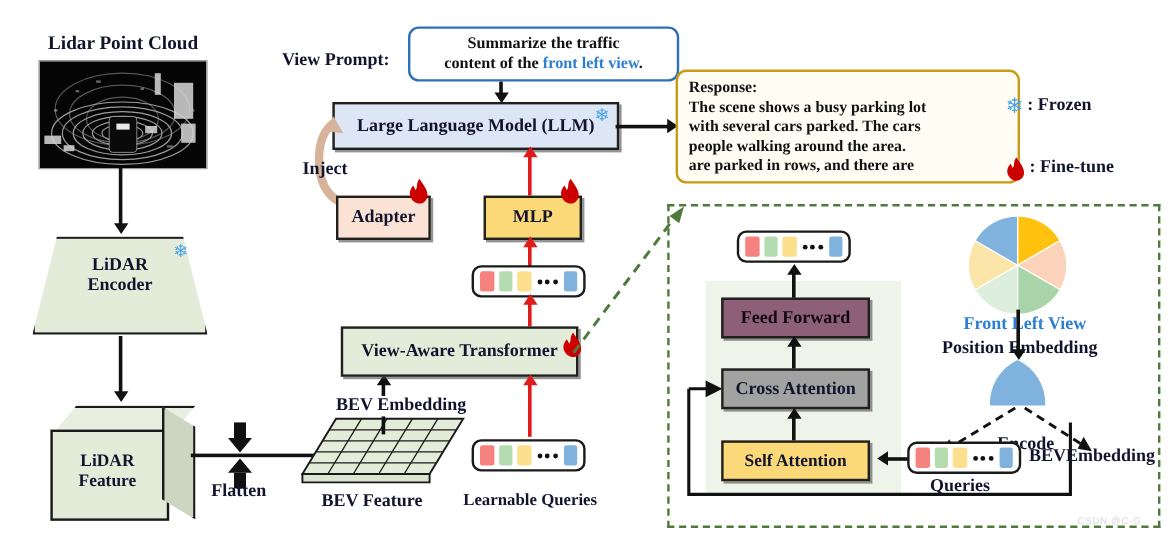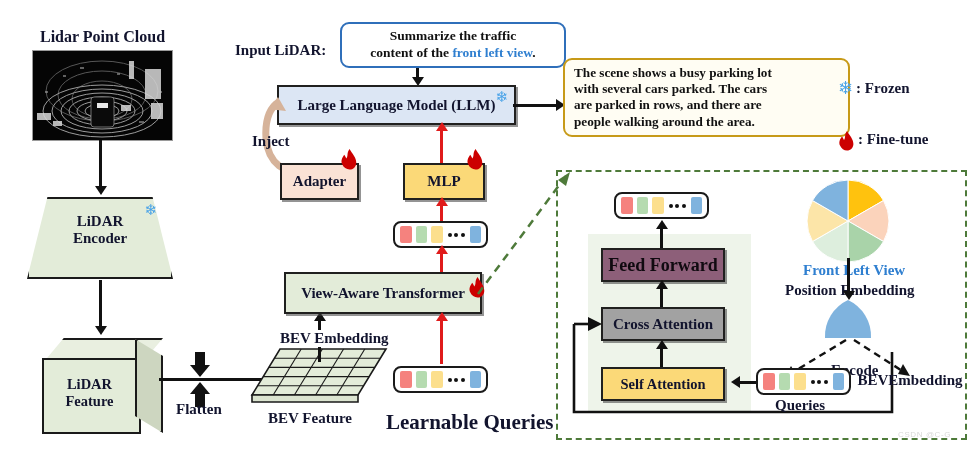--- a/index.html
+++ b/index.html
@@ -150,43 +150,44 @@
     <line x1="93.6" y1="2" x2="65.6" y2="48"></line>
     <line x1="114.8" y1="2" x2="86.8" y2="48"></line>
   </g>
 </svg>
 <div class="abs lbl" style="left:268px;top:410px;font-size:15px;">BEV Feature</div>
 
 <div class="abs arrow-v" style="left:318px;top:320px;height:42px;"></div>
 <div class="abs head-up" style="left:314px;top:312px;"></div>
 <div class="abs lbl" style="left:279px;top:330px;font-size:15px;background:#fff;padding:0 1px;">BEV  Embedding</div>
 
-<div class="abs lbl" style="left:235px;top:42px;font-size:15px;">Input LiDAR:</div>
+<div class="abs lbl" style="left:235px;top:42px;font-size:15px;">View Prompt:</div>
 <div class="abs prompt-box" style="left:340px;top:22px;width:206px;">
   <div>Summarize the traffic</div>
   <div>
     <span>content of the </span><span class="blue-txt">front left view</span><span>.</span>
   </div>
 </div>
 <div class="abs arrow-v" style="left:416px;top:68px;height:12px;"></div>
 <div class="abs head-down" style="left:412px;top:77px;"></div>
 
 <div class="abs llm-box shadowbox ctr" style="left:277px;top:85px;width:235px;height:36px;">
   <span class="lbl" style="font-size:15px;">Large Language Model (LLM)</span>
   <span class="snow" style="position:absolute;right:6px;top:3px;">❄</span>
 </div>
 
 <div class="abs arrow-h" style="left:513px;top:104px;width:48px;"></div>
 <div class="abs head-right" style="left:556px;top:99px;"></div>
 
 <div class="abs resp-box" style="left:563px;top:58px;width:265px;">
+  <div>Response:</div>
   <div>The scene shows a busy parking lot</div>
   <div>with several cars parked. The cars</div>
+  <div>people walking around the area.</div>
   <div>are parked in rows, and there are</div>
-  <div>people walking around the area.</div>
 </div>
 
 <div class="abs" style="left:838px;top:79px;display:flex;align-items:center;gap:3px;">
   <span class="snow" style="font-size:18px;">❄</span>
   <span class="lbl" style="font-size:15px;">: Frozen</span>
 </div>
 <div class="abs" style="left:838px;top:131px;display:flex;align-items:flex-start;gap:4px;">
   <svg width="16" height="20" viewBox="0 0 16 20">
     <path d="M9 0 C6 4 8 6 6 9 C5 7 4.6 6.2 4 5.4 C2 8 0.4 11 2 14.6 C3.3 17.6 6 19.6 9 19.6 C12.6 19.6 15.4 16.6 15.4 13 C15.4 8 11.6 4.6 9 0 Z" fill="#cc0000"></path>
   </svg>
@@ -242,21 +243,21 @@
   <span class="tok" style="background:#f5827e;"></span>
   <span class="tok" style="background:#b5dbb0;"></span>
   <span class="tok" style="background:#fcdf8d;"></span>
   <span class="tokdots">
       <i></i>
       <i></i>
       <i></i>
     </span>
   <span class="tok" style="background:#7fb3de;"></span>
 </div>
-<div class="abs lbl" style="left:386px;top:410px;font-size:21px;">Learnable Queries</div>
+<div class="abs lbl" style="left:386px;top:410px;font-size:14px;">Learnable Queries</div>
 <div class="abs arrow-v red" style="left:440px;top:320px;height:44px;"></div>
 <div class="abs head-up red" style="left:436px;top:312px;"></div>
 
 <svg class="abs" style="left:470px;top:168px;" width="110" height="130" viewBox="0 0 110 130">
   <line x1="8" y1="126" x2="96" y2="8" stroke="#4e7a3a" stroke-width="2.5" stroke-dasharray="8 6"></line>
   <polygon points="100,4 88,12 96,18" fill="#4e7a3a"></polygon>
 </svg>
 
 <div class="abs dashgreen" style="left:556px;top:170px;width:407px;height:266px;"></div>
 
@@ -270,21 +271,21 @@
       <i></i>
       <i></i>
       <i></i>
     </span>
   <span class="tok" style="background:#7fb3de;"></span>
 </div>
 <div class="abs arrow-v" style="left:660px;top:228px;height:24px;"></div>
 <div class="abs head-up" style="left:656px;top:220px;"></div>
 
 <div class="abs ff-box shadowbox ctr" style="left:601px;top:248px;width:120px;height:30px;">
-  <span class="lbl" style="font-size:18px;color:#100a10;">Feed Forward</span>
+  <span class="lbl" style="font-size:15px;color:#100a10;">Feed Forward</span>
 </div>
 <div class="abs arrow-v" style="left:660px;top:288px;height:22px;"></div>
 <div class="abs head-up" style="left:656px;top:280px;"></div>
 
 <div class="abs ca-box shadowbox ctr" style="left:601px;top:307px;width:120px;height:30px;">
   <span class="lbl" style="font-size:15px;">Cross Attention</span>
 </div>
 <div class="abs arrow-v" style="left:660px;top:348px;height:22px;"></div>
 <div class="abs head-up" style="left:656px;top:340px;"></div>
 

